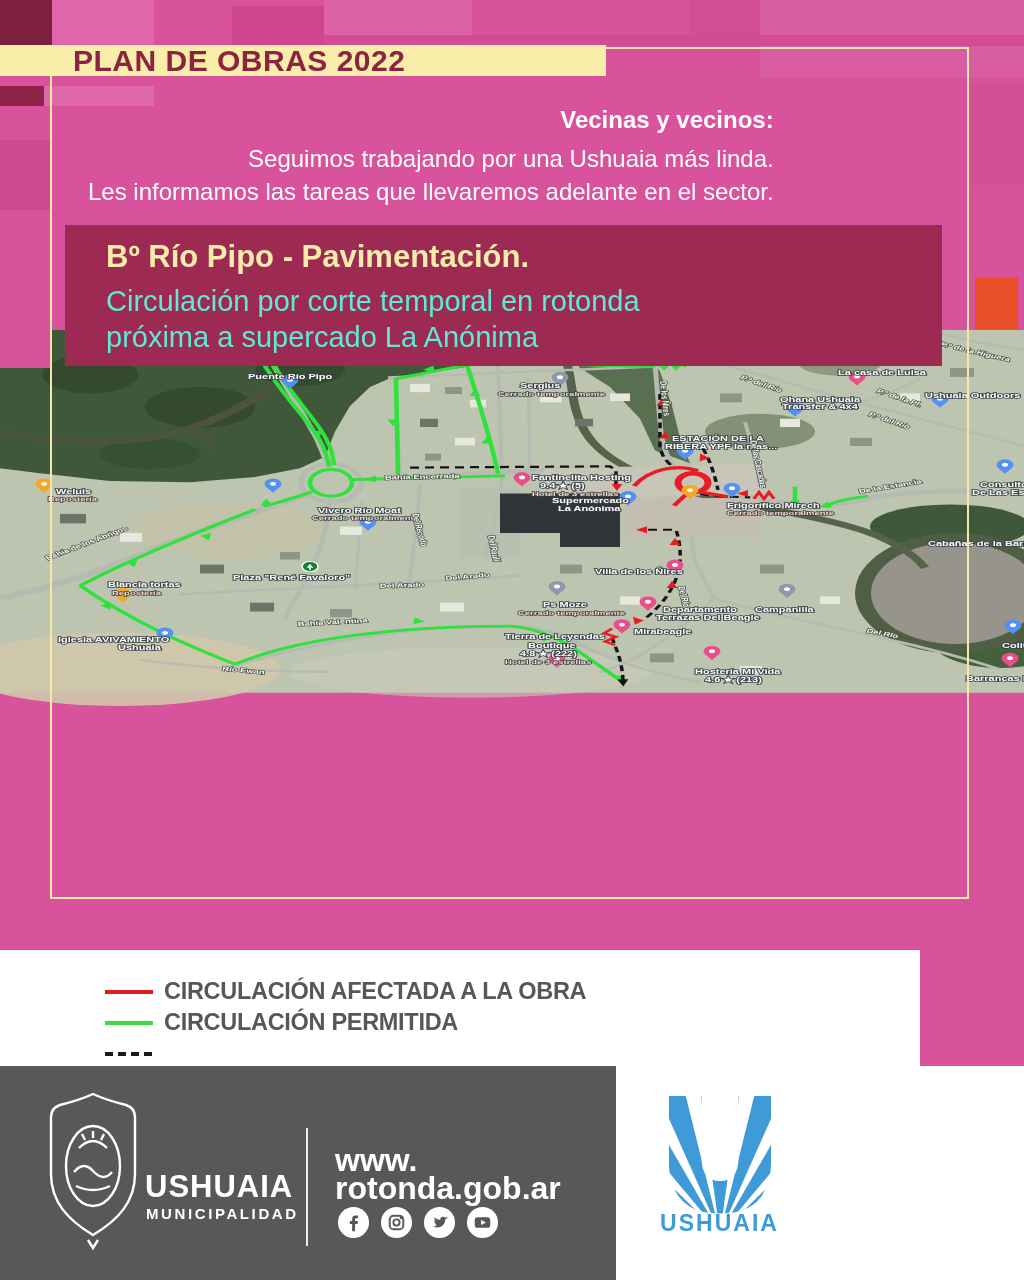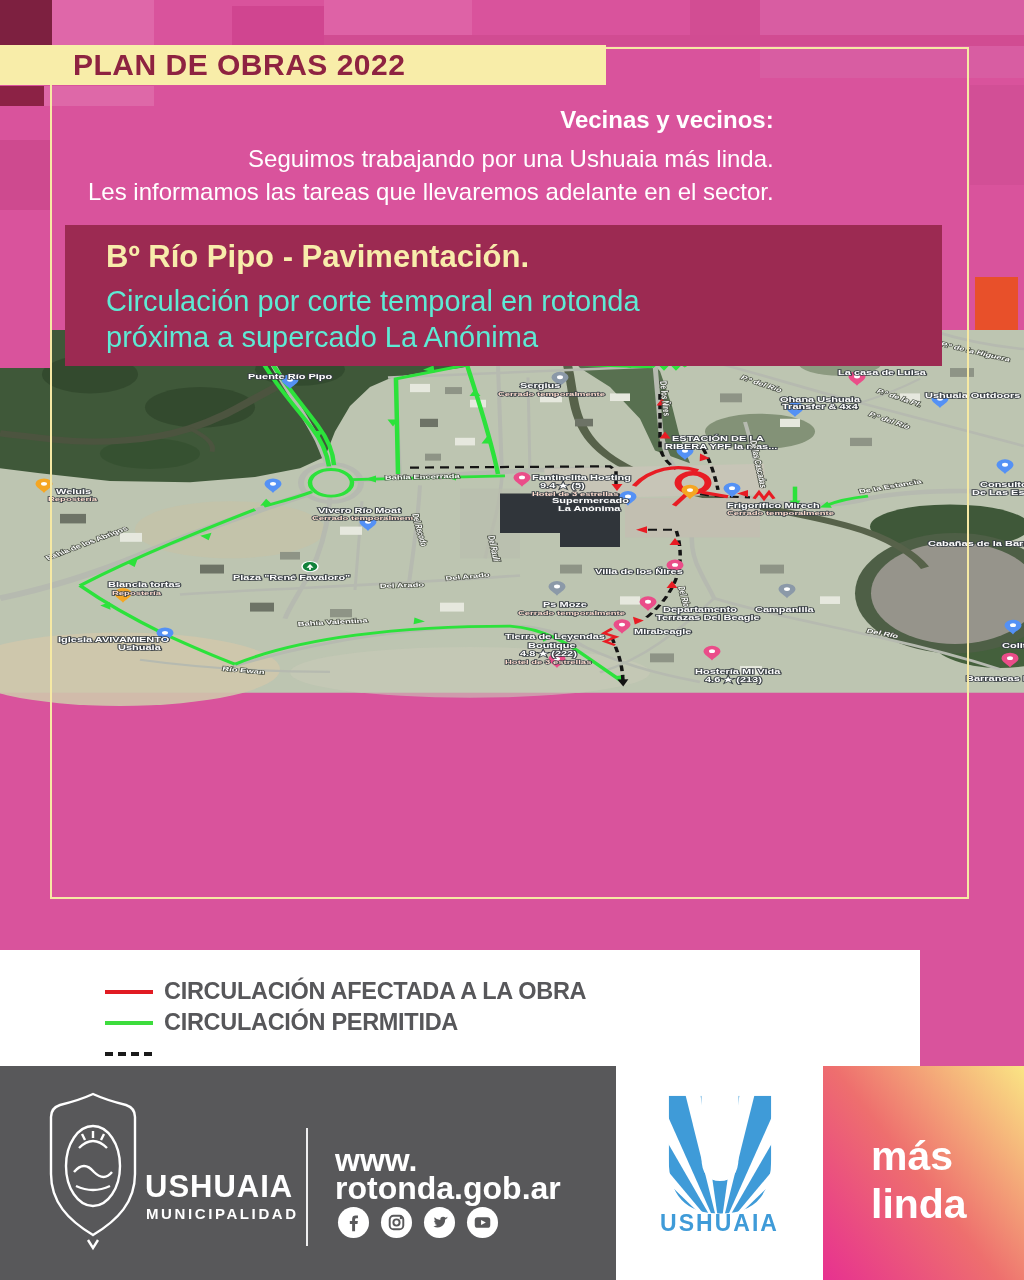--- a/index.html
+++ b/index.html
@@ -1,21 +1,21 @@
 <!DOCTYPE html>
 <html><head>
 <meta charset="utf-8">
 <style>
   html,body{margin:0;padding:0;background:#888;}
   .poster{position:relative;width:1024px;height:1280px;overflow:hidden;
           background:#d9539c;font-family:"Liberation Sans",sans-serif;margin:0 auto;}
   .tile{position:absolute;}
   .frame{position:absolute;left:50px;top:47px;width:915px;height:848px;
          border:2.5px solid #f6e9a4;z-index:5;pointer-events:none;}
-  .banner{position:absolute;left:0;top:45px;width:606px;height:40px;background:#f8eda9;
+  .banner{position:absolute;left:0;top:45px;width:606px;height:31px;background:#f8eda9;
           z-index:6;display:flex;align-items:center;}
   .banner h1{margin:0 0 0 73px;font-size:30px;font-weight:bold;color:#8e2341;letter-spacing:.5px;}
   .intro{position:absolute;left:88px;top:106px;z-index:4;color:#fff;text-align:right;}
   .intro .greet{font-weight:bold;font-size:24px;margin-bottom:8px;}
   .intro .ln{font-size:24px;line-height:33px;font-weight:400;}
   .notice{position:absolute;left:65px;top:225px;width:877px;height:141px;background:#9c2a52;
           z-index:6;box-sizing:border-box;padding:14px 0 0 41px;}
   .notice .t1{font-size:31px;font-weight:bold;color:#f8ecab;margin-bottom:8px;}
   .notice .t2{font-size:29px;color:#5eead4;line-height:36px;font-weight:400;}
   .mapwrap{position:absolute;left:0;top:330px;width:1024px;height:572px;z-index:1;}
@@ -425,21 +425,15 @@
           <polygon points="55,130 -35,22.8 -15,8.8"></polygon>
           <polygon points="55,130 -2,2.1 21.1,-5.8"></polygon>
           <polygon points="55,130 35.5,-8.6 74.5,-8.6"></polygon>
           <polygon points="55,130 88.9,-5.8 112,2.1"></polygon>
           <polygon points="55,130 125,8.8 145,22.8"></polygon>
           <polygon points="55,130 155.7,32.7 173.7,55.8"></polygon>
         </g>
       </svg>
       <div class="ulogo-text">USHUAIA</div>
     </div>
-    <div class="fgrad">
-      <div class="slogan">
-        <div>más</div>
-        <div>linda</div>
-      </div>
-    </div>
   </div>
 
 </div>
 
 </body></html>

